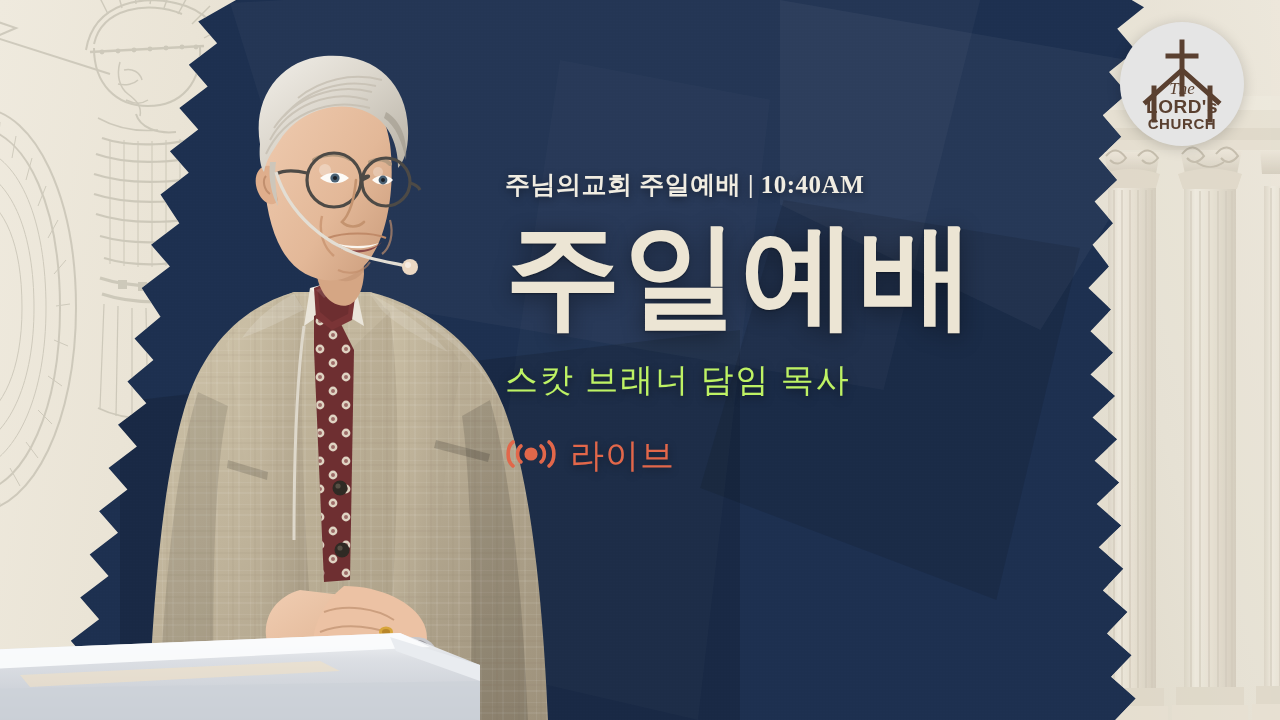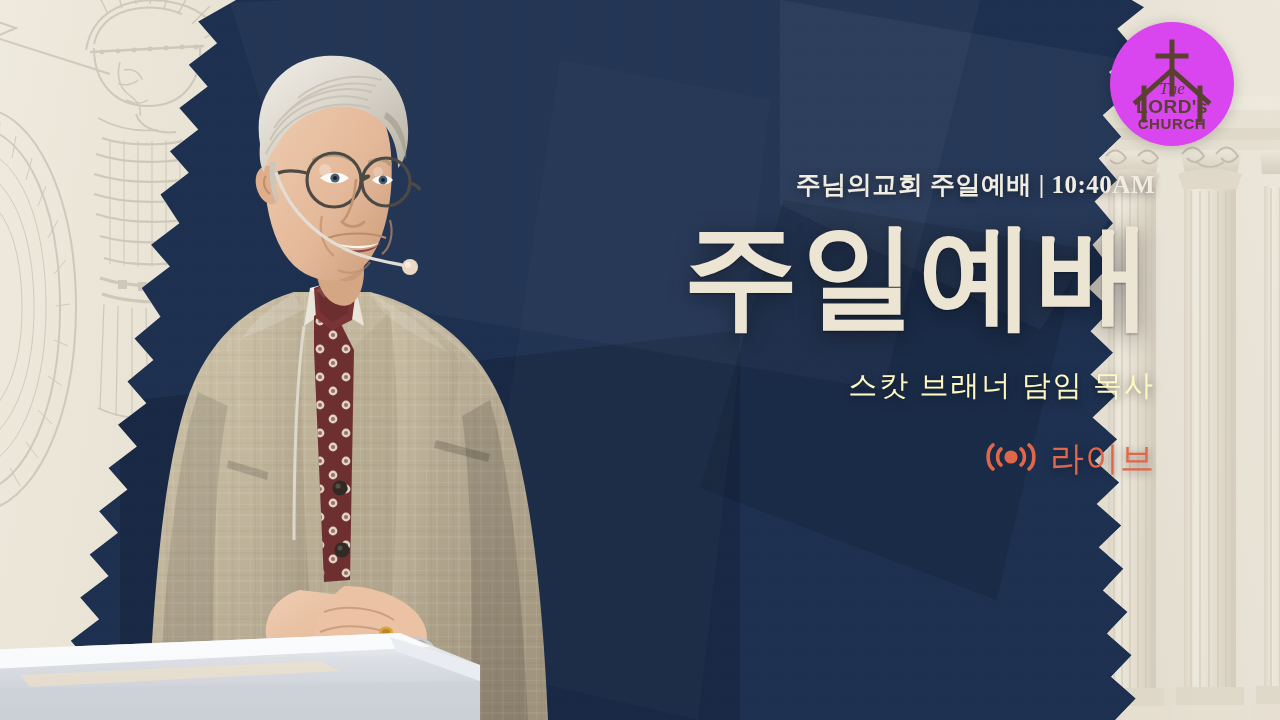--- a/index.html
+++ b/index.html
@@ -97,21 +97,21 @@
 
   
   .preacher{ position:absolute; left:118px; top:20px; width:470px; height:700px; }
 
   
   .podium{ position:absolute; left:-40px; bottom:0; width:520px; height:95px; }
 
   
   .text-col{
     position:absolute; left:505px; top:0; width:650px; height:720px;
-    display:flex; flex-direction:column; align-items:flex-end;
+    display:flex; flex-direction:column; align-items:flex-start;
     justify-content:flex-start; text-align:center;
   }
   .kicker{
     margin-top:168px;
     font-family:"Liberation Serif", serif;
     font-size:25px; font-weight:700; letter-spacing:.5px;
     color:#f0ece1;
     text-shadow:0 2px 8px rgba(0,0,0,.45);
     white-space:nowrap;
   }
@@ -121,44 +121,44 @@
     font-weight:700;
     font-size:116px;
     line-height:.96;
     letter-spacing:2px;
     color:#ece5d4;
     text-shadow:0 4px 22px rgba(0,0,0,.42), 0 1px 2px rgba(0,0,0,.35);
   }
   .title .line{ display:block; white-space:nowrap; }
   .title .line2{ letter-spacing:6px; }
   .speaker{
-    margin-top:34px;
+    margin-top:26px;
     font-family:"Liberation Serif", serif;
-    font-size:29px; font-weight:400; letter-spacing:2px;
-    color:#fef9c3;
+    font-size:33px; font-weight:400; letter-spacing:2px;
+    color:#bef264;
     text-shadow:0 2px 10px rgba(0,0,0,.5);
     white-space:nowrap;
   }
   .live{
     margin-top:30px;
     display:flex; align-items:center; gap:13px;
     color:#e2674a;
   }
   .live-label{
     font-family:"Liberation Serif", serif;
     font-size:34px; font-weight:400; letter-spacing:1px;
     color:#e2674a;
     text-shadow:0 2px 8px rgba(0,0,0,.4);
   }
 
   
   .logo{
-    position:absolute; right:46px; top:22px;
+    position:absolute; right:36px; top:22px;
     width:124px; height:124px; border-radius:50%;
-    background:#d946ef;
+    background:#e5e5e5;
     display:flex; align-items:center; justify-content:center;
     box-shadow:0 2px 14px rgba(0,0,0,.18);
   }
 </style>
 </head>
 <body>
 
 <div class="stage">
 
   <div class="bg-navy"></div>

